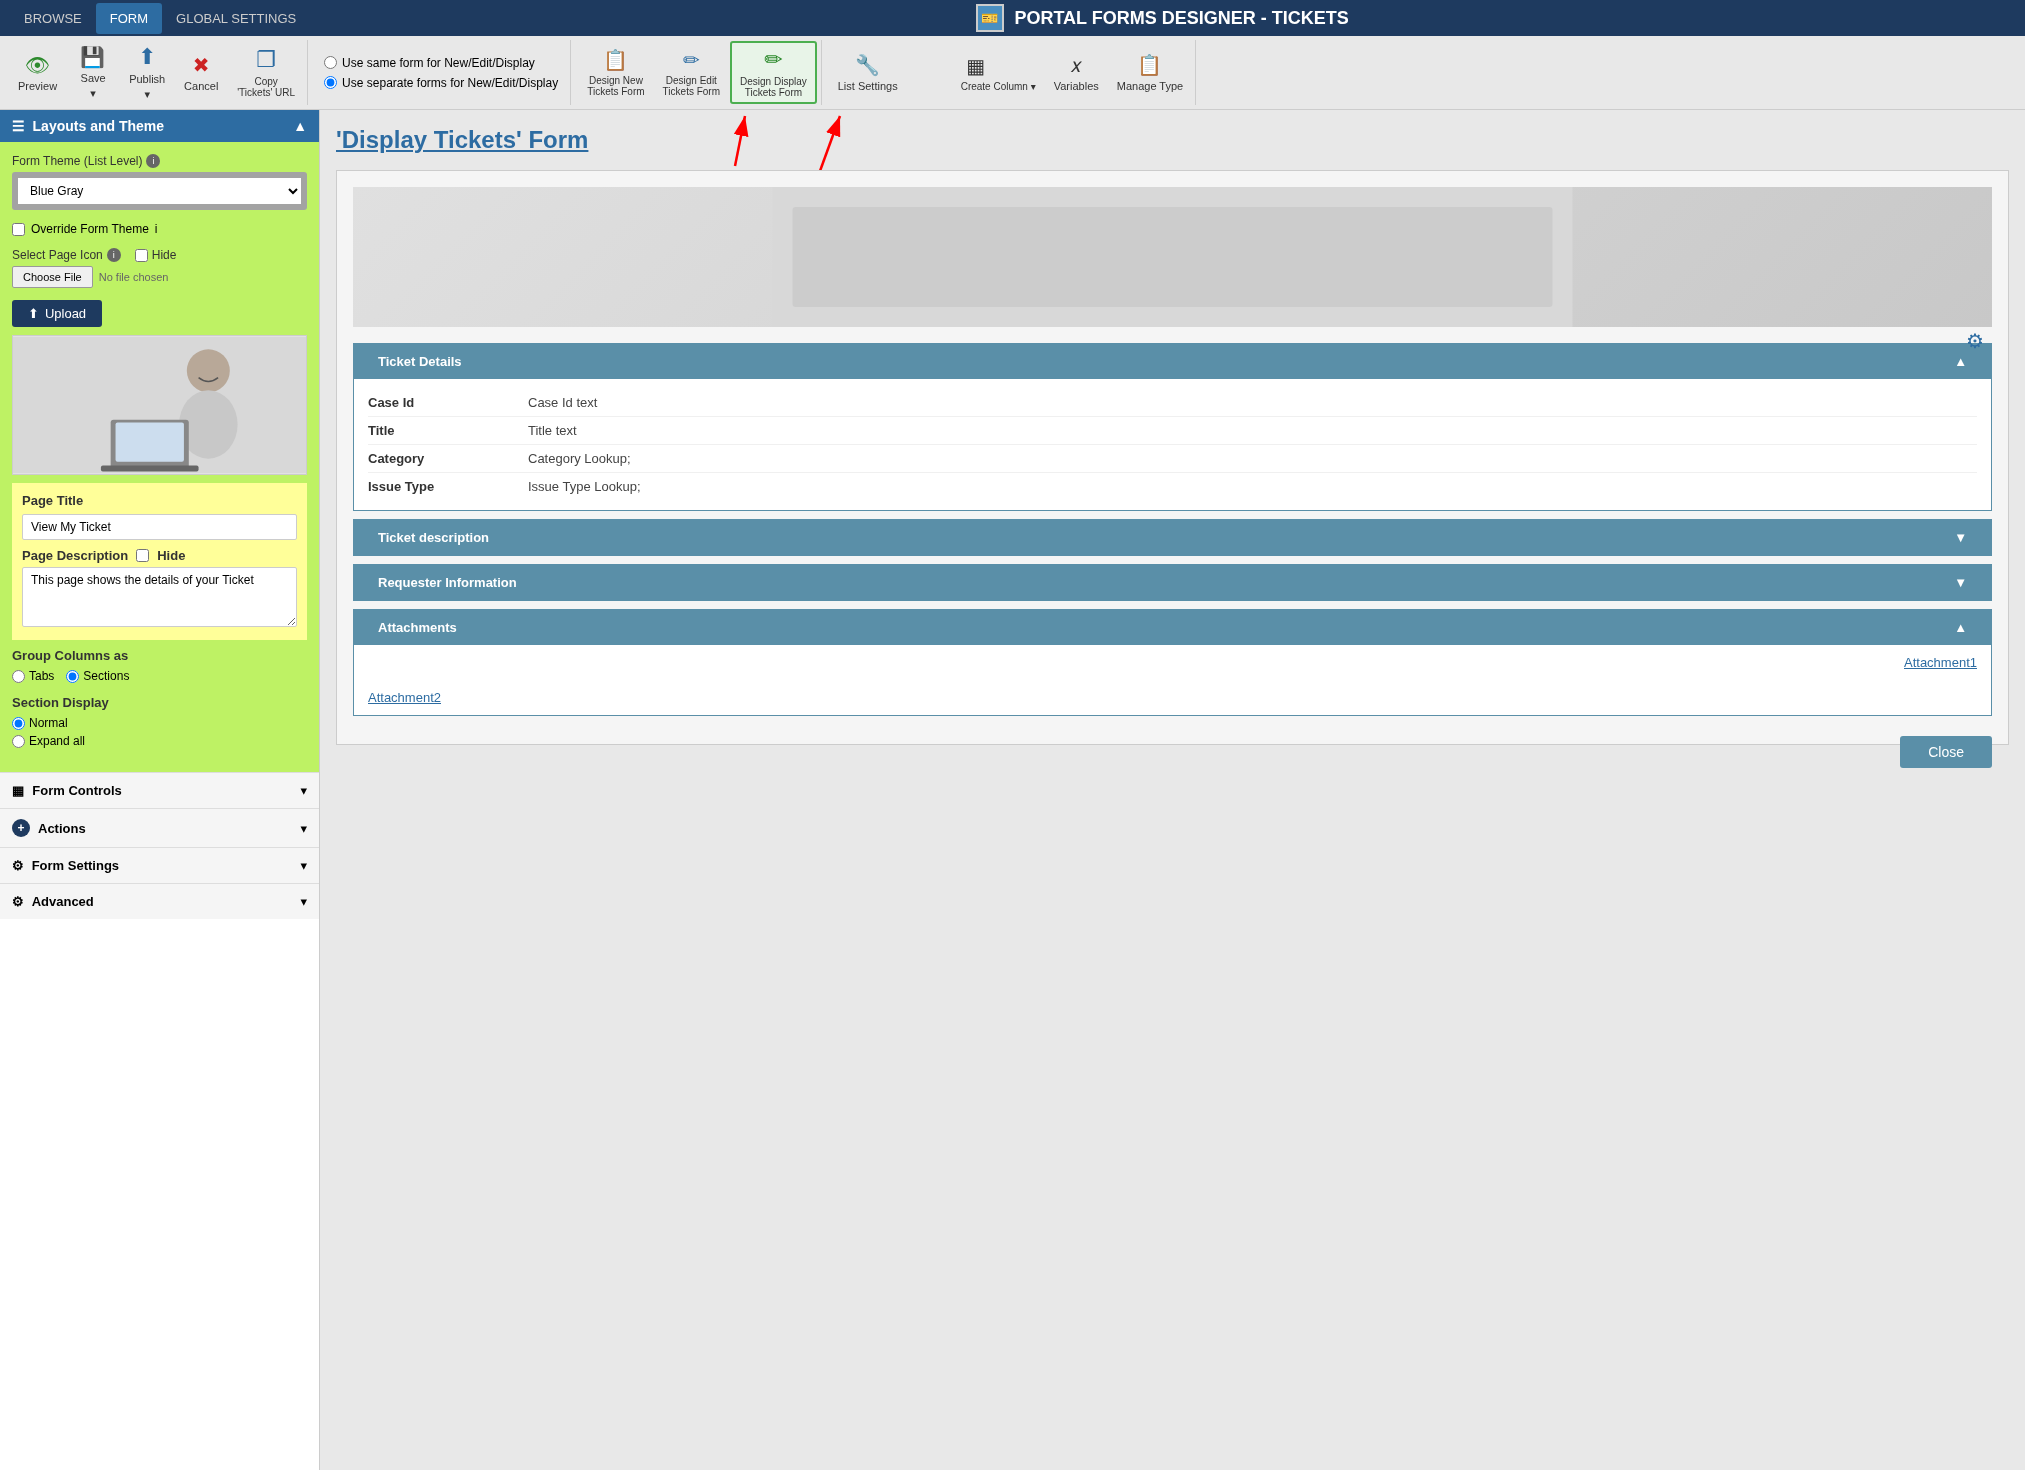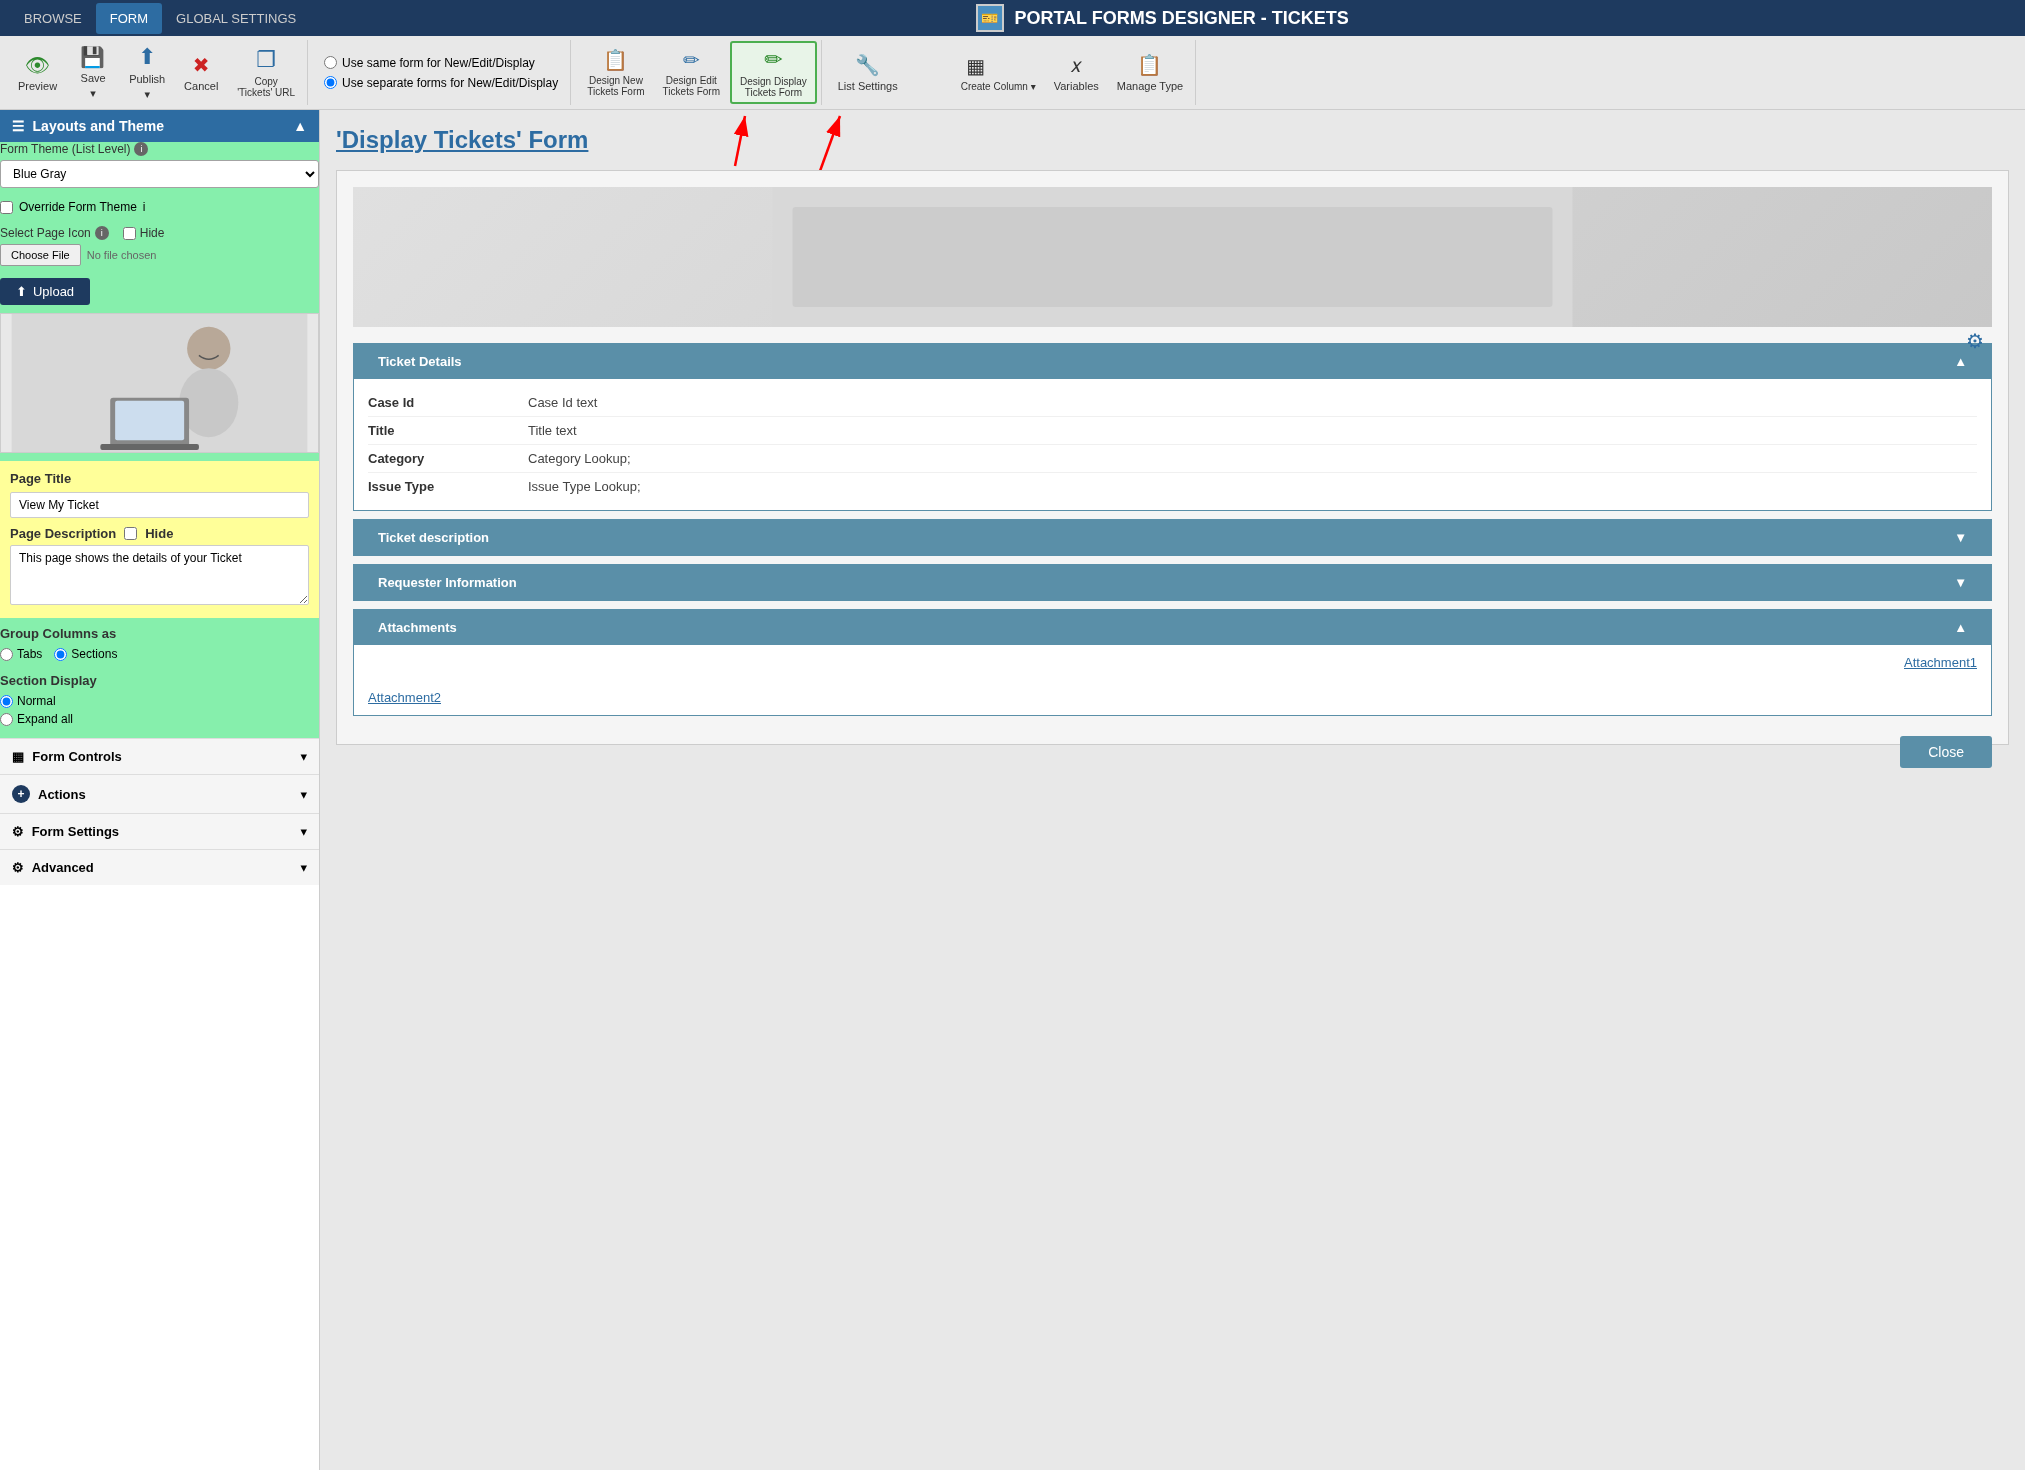--- a/index.html
+++ b/index.html
@@ -150,21 +150,22 @@
       justify-content: space-between;
       cursor: pointer;
     }
     .sidebar-section-header .header-left {
       display: flex;
       align-items: center;
       gap: 8px;
     }
 
     .sidebar-content {
-      background: #86efac;
+      padding: 12px;
+      background: #bef264;
     }
 
     .form-row {
       margin-bottom: 12px;
     }
     .form-label {
       font-size: 12px;
       color: #333;
       margin-bottom: 4px;
       display: flex;
@@ -179,21 +180,21 @@
       display: inline-flex;
       align-items: center;
       justify-content: center;
       color: white;
       font-size: 9px;
     }
 
     select.form-select {
       width: 100%;
       padding: 5px 8px;
-      border: 1px solid #a3a3a3;
+      border: 6px solid #a3a3a3;
       border-radius: 3px;
       font-size: 12px;
       background: white;
     }
 
     .checkbox-row {
       display: flex;
       align-items: center;
       gap: 6px;
       font-size: 12px;

